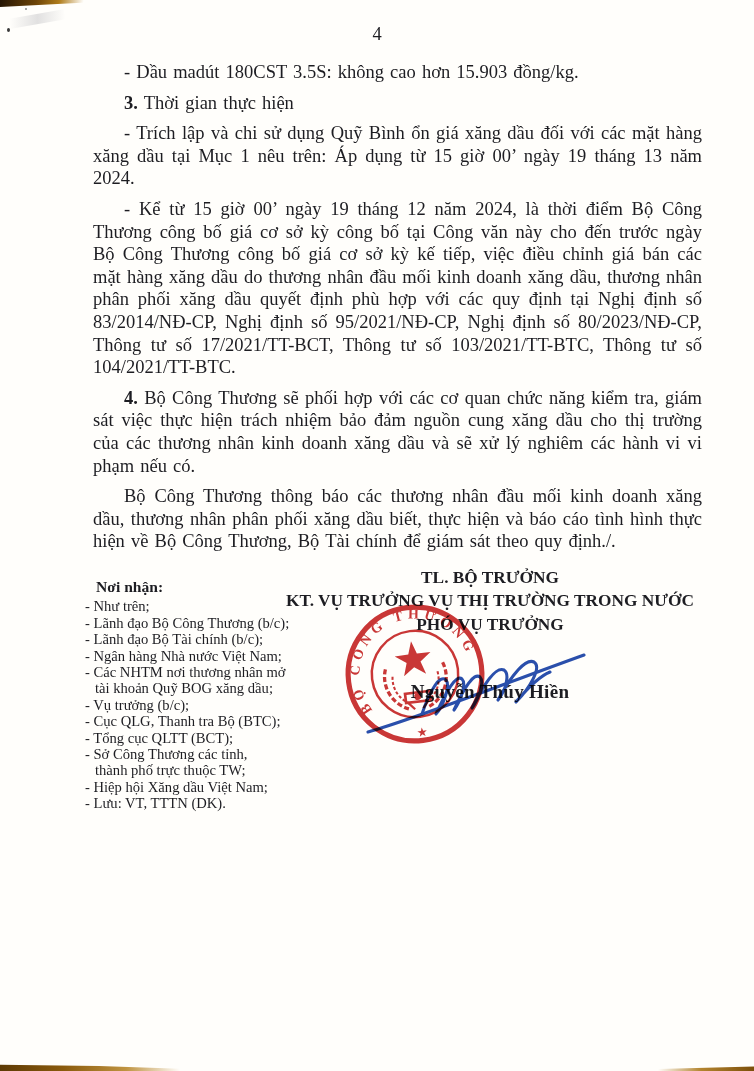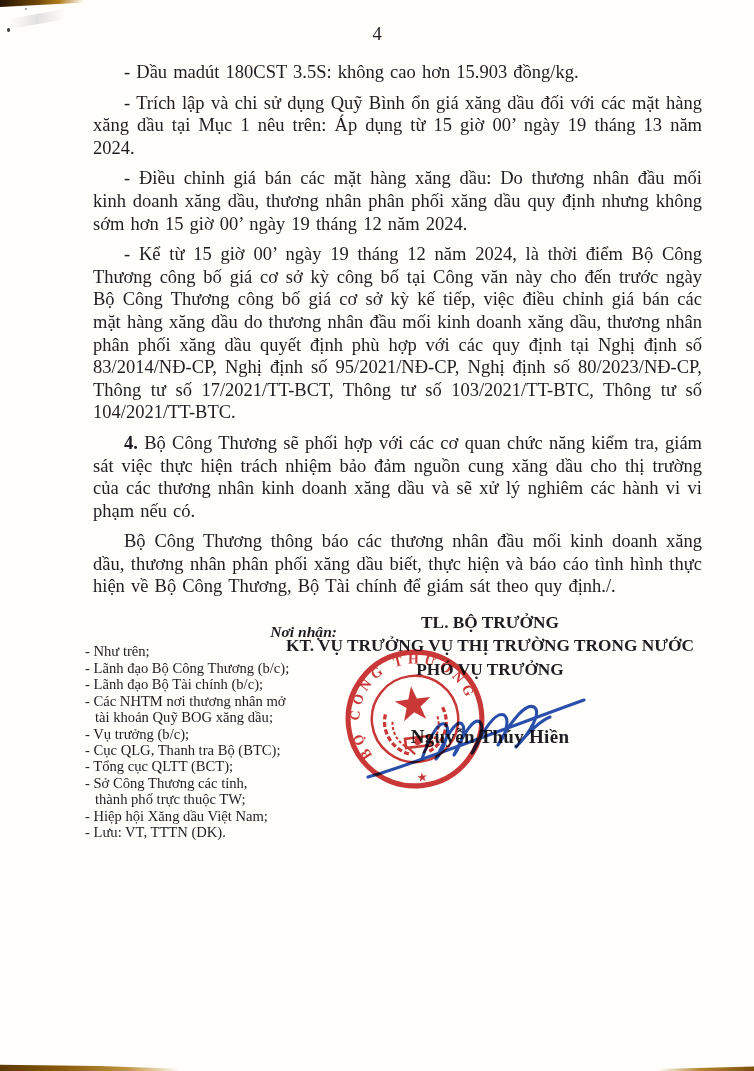--- a/index.html
+++ b/index.html
@@ -38,25 +38,23 @@
   }
   .recipients{
     position:absolute;
     left:85px; top:13px;
     width:252px;
     font-size:14.6px;
     line-height:16.4px;
   }
   .recipients-heading{
     font-weight:bold;
-    font-style:italic;
     font-size:15.6px;
     padding-left:11px;
     margin-bottom:3px;
-    text-align:right;
   }
   .recipient{
     white-space:pre-line;
     padding-left:10px;
     text-indent:-10px;
   }
   .sig-block{
     position:absolute;
     left:278px; top:0;
     width:424px;
@@ -109,34 +107,35 @@
 </style>
 </head>
 <body>
 
 <div class="doc">
 
   <div class="page-number">4</div>
 
   <div class="content">
     <p class="para"><b></b><span>- Dầu madút 180CST 3.5S: không cao hơn 15.903 đồng/kg.</span></p>
+    <p class="para"><b>3.</b><span> Thời gian thực hiện</span></p>
     <p class="para"><b></b><span>- Trích lập và chi sử dụng Quỹ Bình ổn giá xăng dầu đối với các mặt hàng xăng dầu tại Mục 1 nêu trên: Áp dụng từ 15 giờ 00’ ngày 19 tháng 13 năm 2024.</span></p>
-    <p class="para"><b></b><span>- Điều chỉnh giá bán các mặt hàng xăng dầu: Do thương nhân đầu mối kinh doanh xăng dầu, thương nhân phân phối xăng dầu quy định nhưng không sớm hơn 15 giờ 00’ ngày 19 tháng 12 năm 2024.</span></p>
     <p class="para"><b></b><span>- Kể từ 15 giờ 00’ ngày 19 tháng 12 năm 2024, là thời điểm Bộ Công Thương công bố giá cơ sở kỳ công bố tại Công văn này cho đến trước ngày Bộ Công Thương công bố giá cơ sở kỳ kế tiếp, việc điều chỉnh giá bán các mặt hàng xăng dầu do thương nhân đầu mối kinh doanh xăng dầu, thương nhân phân phối xăng dầu quyết định phù hợp với các quy định tại Nghị định số 83/2014/NĐ-CP, Nghị định số 95/2021/NĐ-CP, Nghị định số 80/2023/NĐ-CP, Thông tư số 17/2021/TT-BCT, Thông tư số 103/2021/TT-BTC, Thông tư số 104/2021/TT-BTC.</span></p>
     <p class="para"><b>4.</b><span> Bộ Công Thương sẽ phối hợp với các cơ quan chức năng kiểm tra, giám sát việc thực hiện trách nhiệm bảo đảm nguồn cung xăng dầu cho thị trường của các thương nhân kinh doanh xăng dầu và sẽ xử lý nghiêm các hành vi vi phạm nếu có.</span></p>
     <p class="para"><b></b><span>Bộ Công Thương thông báo các thương nhân đầu mối kinh doanh xăng dầu, thương nhân phân phối xăng dầu biết, thực hiện và báo cáo tình hình thực hiện về Bộ Công Thương, Bộ Tài chính để giám sát theo quy định./.</span></p>
   </div>
 
   <div class="footer">
 
     <div class="recipients">
       <div class="recipients-heading">Nơi nhận:</div>
       <div class="recipient">- Như trên;</div>
       <div class="recipient">- Lãnh đạo Bộ Công Thương (b/c);</div>
       <div class="recipient">- Lãnh đạo Bộ Tài chính (b/c);</div>
+      <div class="recipient">- Ngân hàng Nhà nước Việt Nam;</div>
       <div class="recipient">- Các NHTM nơi thương nhân mở
 tài khoản Quỹ BOG xăng dầu;</div>
       <div class="recipient">- Vụ trưởng (b/c);</div>
       <div class="recipient">- Cục QLG, Thanh tra Bộ (BTC);</div>
       <div class="recipient">- Tổng cục QLTT (BCT);</div>
       <div class="recipient">- Sở Công Thương các tỉnh,
 thành phố trực thuộc TW;</div>
       <div class="recipient">- Hiệp hội Xăng dầu Việt Nam;</div>
       <div class="recipient">- Lưu: VT, TTTN (DK).</div>
     </div>

